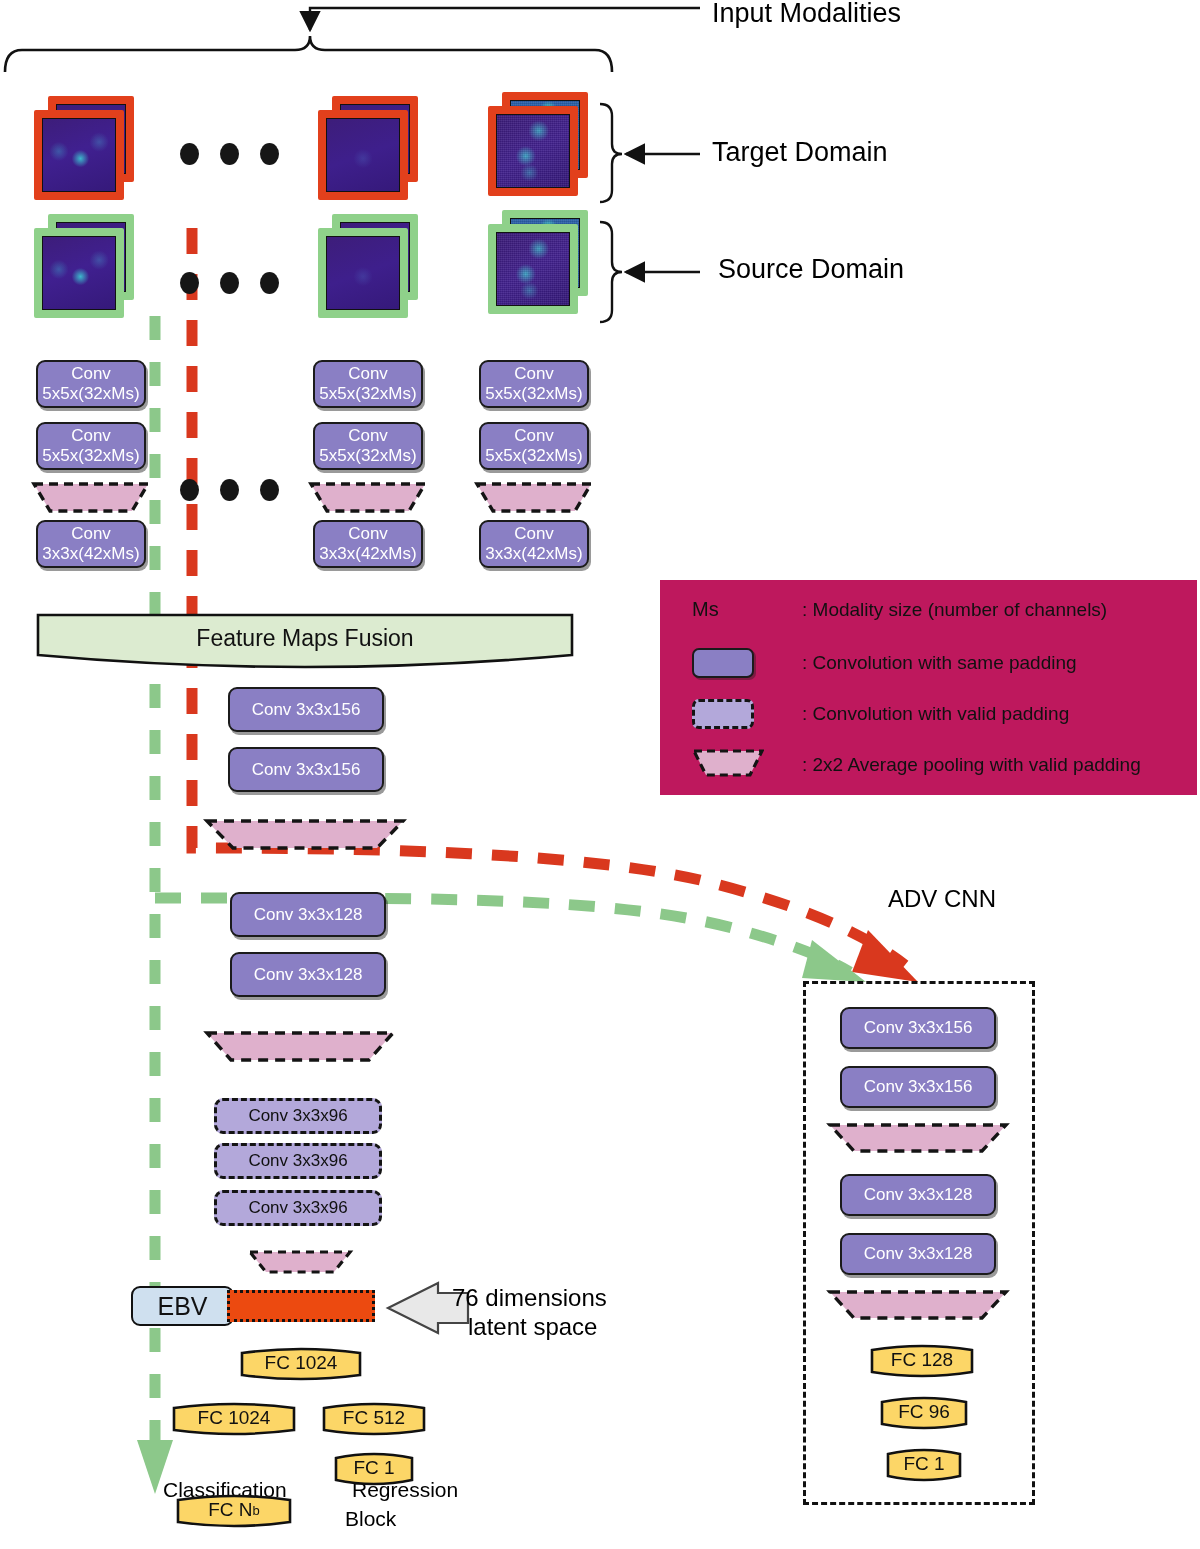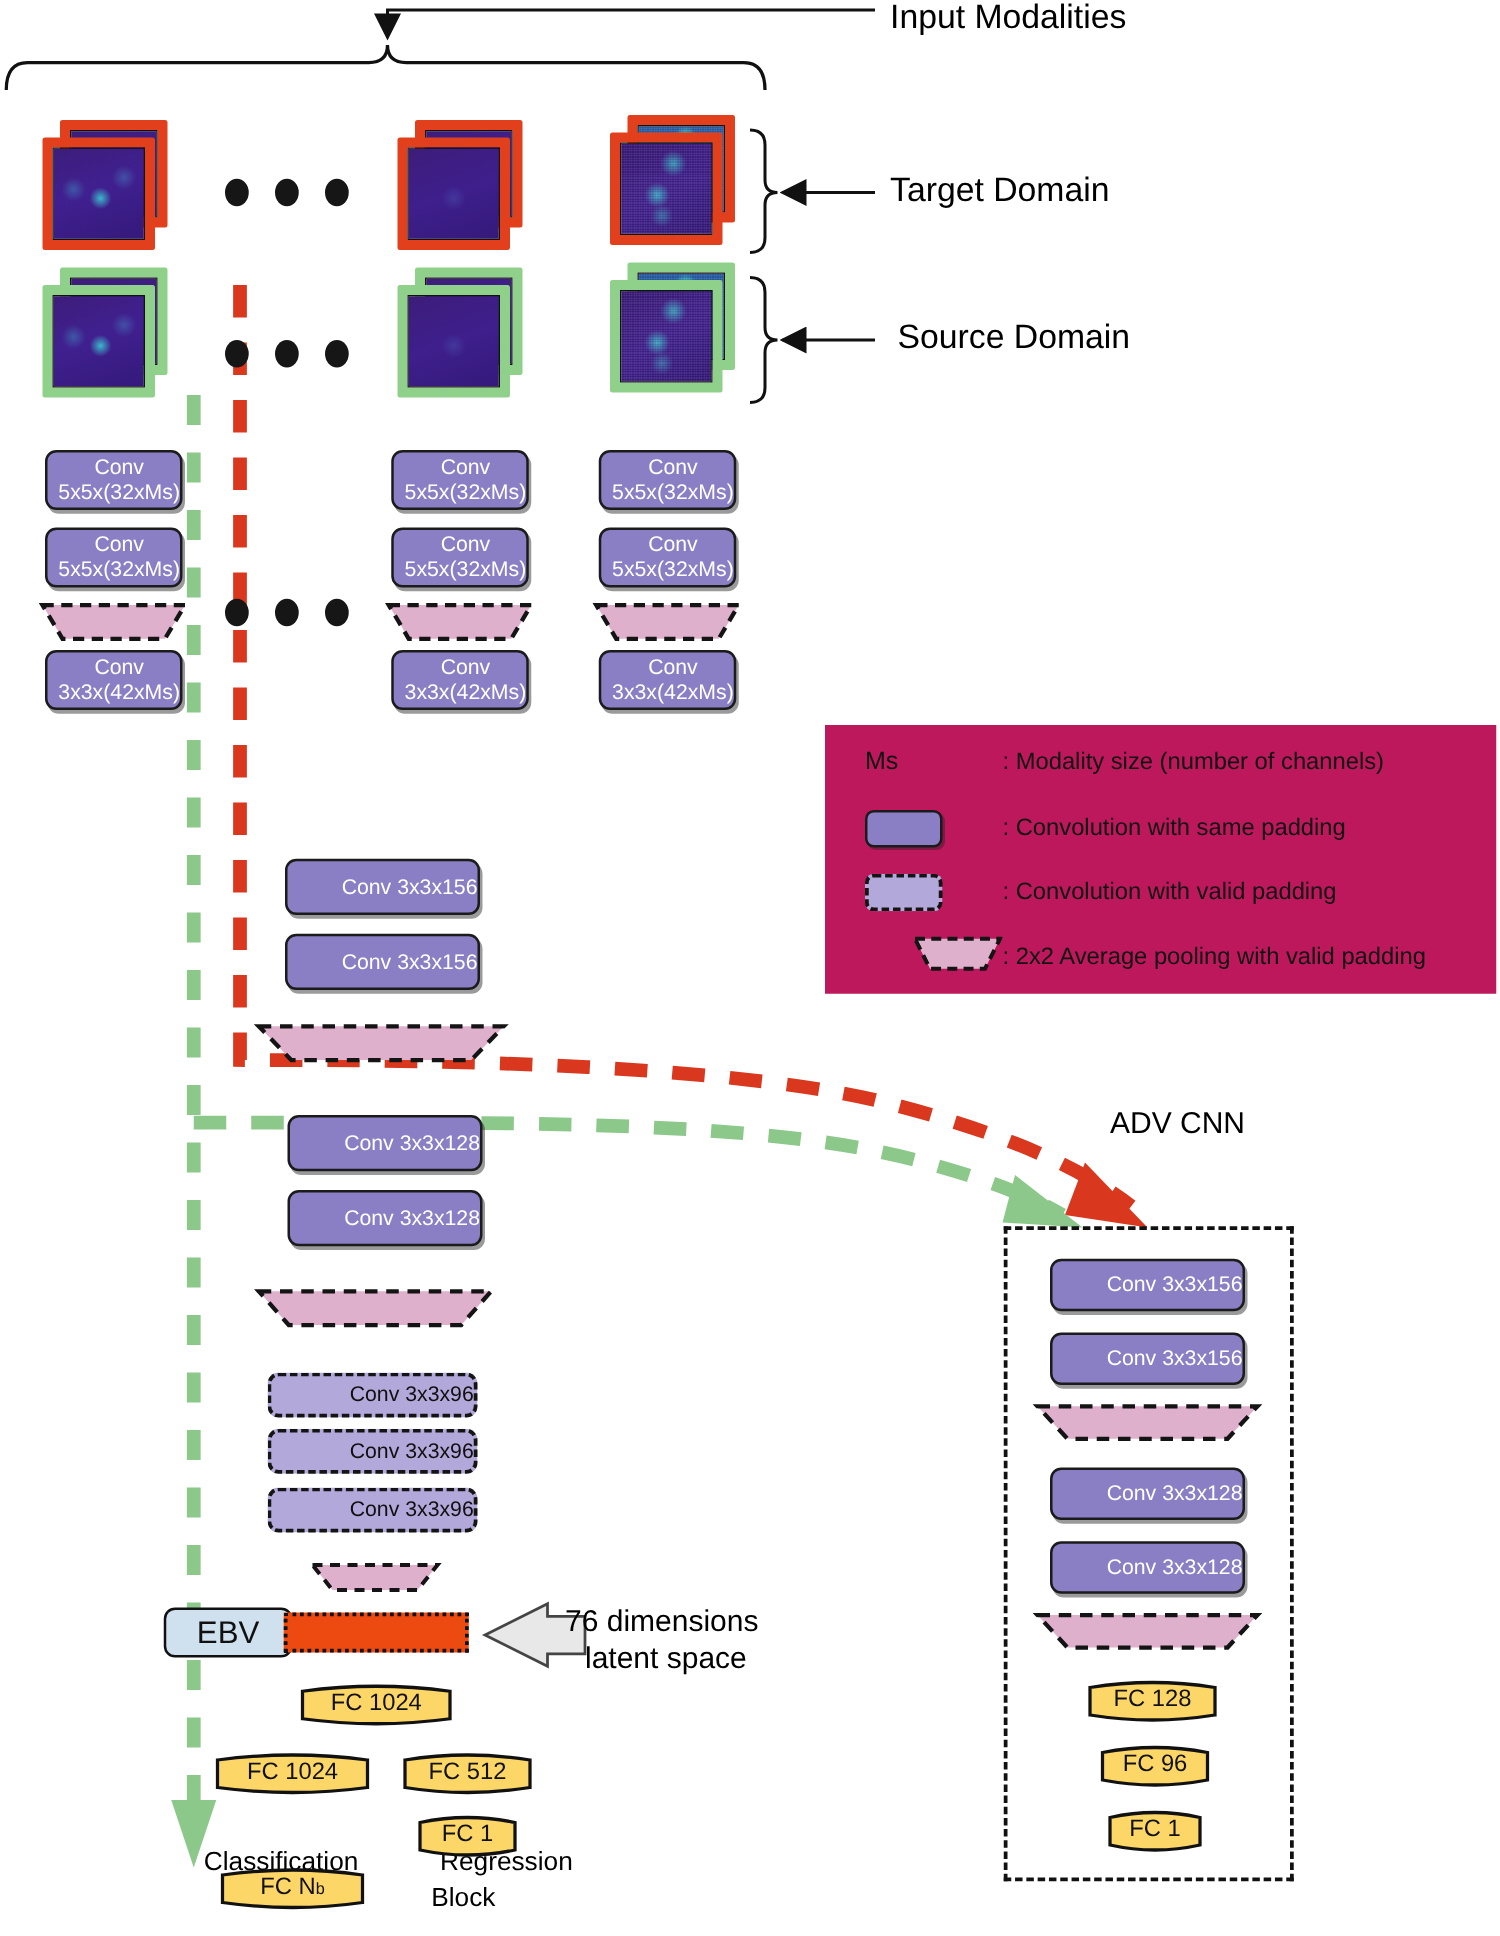--- a/index.html
+++ b/index.html
@@ -69,21 +69,21 @@
 
   
   .dots { position:absolute; display:flex; gap:21px; align-items:center; }
   .dots i { display:block; width:19px; height:22px; border-radius:50%; background:#161616; }
 
   
   .convbox {
     position:absolute; border-radius:9px;
     background:#8a7fc4; border:2.5px solid #1b1b1b;
     color:#ffffff; font-size:17px;
-    display:flex; align-items:center; justify-content:flex-end;
+    display:flex; align-items:center; justify-content:center;
     text-align:center; line-height:1.16;
     box-shadow:2px 3px 0 rgba(30,30,30,.45);
     font-family:"Liberation Sans", sans-serif;
   }
   .convbox.valid {
     border-style:dashed; border-width:3px; border-color:#141414;
     background:#b3a8da; color:#101010; box-shadow:none;
   }
   .pool-wrap { position:absolute; }
   .pool-wrap svg { display:block; overflow:visible; }
@@ -295,20 +295,26 @@
   </div>
   <div class="pool-wrap" style="left:475px; top:481px;">
     <svg width="118" height="33" viewBox="0 0 118 33">
         <polygon points="2,3 116,3 100,30 18,30" fill="#dfb0cc" stroke="#141414" stroke-width="3.4" stroke-dasharray="9 6"></polygon>
       </svg>
   </div>
   <div class="convbox" style="left:479px; top:520px; width:110px; height:48px;">
     <span><span>Conv</span><br><span>3x3x(42xMs)</span></span>
   </div>
 
+  <div class="fusion" style="left:36px; top:613px; width:538px; height:56px;">
+    <svg viewBox="0 0 538 56" preserveAspectRatio="none">
+      <path d="M2,2 L536,2 L536,42 Q269,66 2,42 Z" fill="#dcebd0" stroke="#111" stroke-width="2.6"></path>
+    </svg>
+    <span>Feature Maps Fusion</span>
+  </div>
 
   <div class="convbox" style="left:228px; top:687px; width:156px; height:45px;">
     <span>Conv 3x3x156</span>
   </div>
   <div class="convbox" style="left:228px; top:747px; width:156px; height:45px;">
     <span>Conv 3x3x156</span>
   </div>
   <div class="pool-wrap" style="left:205px; top:818px;">
     <svg width="200" height="33" viewBox="0 0 200 33">
         <polygon points="2,3 198,3 172,30 28,30" fill="#dfb0cc" stroke="#141414" stroke-width="3.4" stroke-dasharray="10 7"></polygon>
@@ -390,21 +396,21 @@
           <div class="sw-same"></div>
         </div>
       <div class="legend-txt">: Convolution with same padding</div>
     </div>
     <div class="legend-row" style="left:32px; top:119px;">
       <div style="width:110px;">
           <div class="sw-valid"></div>
         </div>
       <div class="legend-txt">: Convolution with valid padding</div>
     </div>
-    <div class="legend-row" style="left:32px; top:168px;text-align:right;">
+    <div class="legend-row" style="left:32px; top:168px;">
       <div style="width:110px;">
         <svg width="72" height="30" viewBox="0 0 72 30">
           <polygon points="2,3 70,3 58,27 14,27" fill="#dfb0cc" stroke="#141414" stroke-width="3.2" stroke-dasharray="8 5"></polygon>
         </svg>
       </div>
       <div class="legend-txt">: 2x2 Average pooling with valid padding</div>
     </div>
   </div>
 
   <div class="advbox" style="left:803px; top:981px; width:232px; height:524px;"></div>

